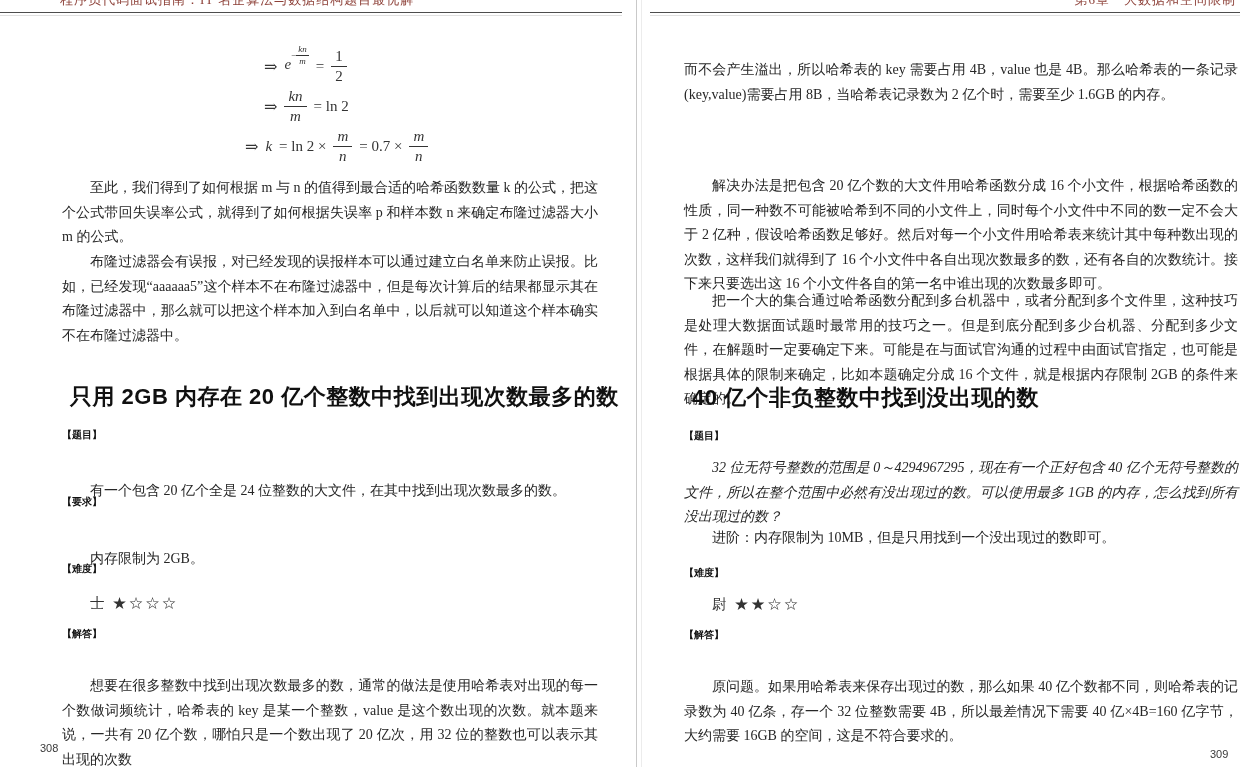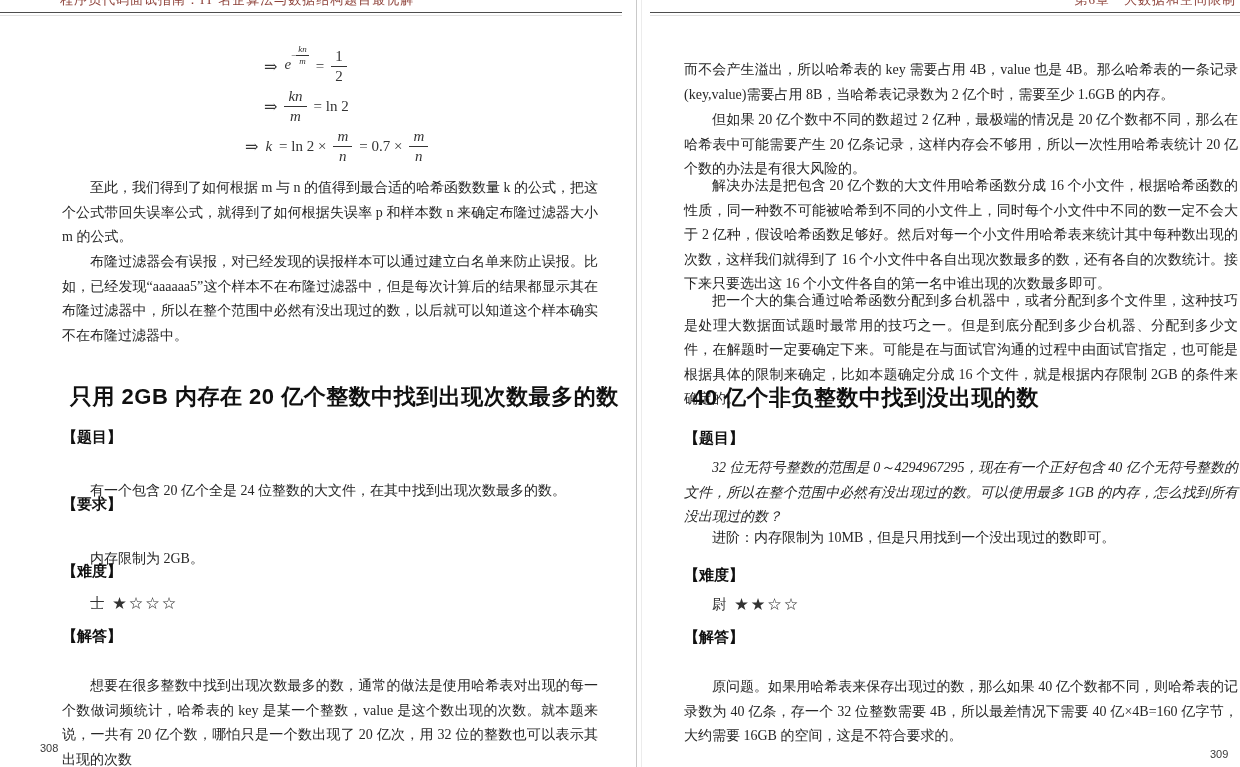--- a/index.html
+++ b/index.html
@@ -24,21 +24,21 @@
   #page-left{left:62px;width:536px;height:767px;}
   #page-right{left:684px;width:554px;height:767px;}
 
   .para{position:absolute;left:0;right:0;font-size:14px;line-height:24.5px;
     text-align:justify;color:#262626;margin-top:18px;}
   .indent{text-indent:2em;}
 
   .chapter-heading{position:absolute;left:8px;right:0;font-family:"Liberation Sans","DejaVu Sans",sans-serif;
     font-weight:700;font-size:22px;color:#101010;letter-spacing:0.5px;white-space:nowrap;}
   .sec-label{position:absolute;left:0;font-family:"Liberation Sans","DejaVu Sans",sans-serif;
-    font-weight:700;font-size:15px;color:#101010;}
+    font-weight:700;font-size:10px;color:#101010;}
   .difficulty{position:absolute;left:0;font-size:14.5px;color:#333;letter-spacing:2px;}
 
   
   .formula-row{position:absolute;display:flex;align-items:center;gap:7px;
     font-size:15px;color:#333;}
   .arrow{font-style:normal;font-size:16px;}
   .var{font-style:italic;}
   .frac{display:inline-block;text-align:center;line-height:1.1;}
   .frac .num{display:block;border-bottom:1px solid #333;padding:0 4px 1px;}
   .frac .den{display:block;padding-top:1px;}
@@ -108,41 +108,40 @@
         <span class="den var">n</span>
       </span>
       <span>= 0.7 ×</span>
       <span class="frac">
         <span class="num var">m</span>
         <span class="den var">n</span>
       </span>
     </div>
 
     <div class="para indent" style="top:158px;">至此，我们得到了如何根据 m 与 n 的值得到最合适的哈希函数数量 k 的公式，把这个公式带回失误率公式，就得到了如何根据失误率 p 和样本数 n 来确定布隆过滤器大小 m 的公式。</div>
-    <div class="para indent" style="top:232px;">布隆过滤器会有误报，对已经发现的误报样本可以通过建立白名单来防止误报。比如，已经发现“aaaaaa5”这个样本不在布隆过滤器中，但是每次计算后的结果都显示其在布隆过滤器中，所以在整个范围中必然有没出现过的数，以后就可以知道这个样本确实不在布隆过滤器中。</div>
+    <div class="para indent" style="top:232px;">布隆过滤器会有误报，对已经发现的误报样本可以通过建立白名单来防止误报。比如，已经发现“aaaaaa5”这个样本不在布隆过滤器中，但是每次计算后的结果都显示其在布隆过滤器中，那么就可以把这个样本加入到白名单中，以后就可以知道这个样本确实不在布隆过滤器中。</div>
 
     <div class="chapter-heading" style="top:382px;">只用 2GB 内存在 20 亿个整数中找到出现次数最多的数</div>
 
     <div class="sec-label" style="top:428px;">【题目】</div>
     <div class="para indent" style="top:461px;">有一个包含 20 亿个全是 24 位整数的大文件，在其中找到出现次数最多的数。</div>
 
     <div class="sec-label" style="top:495px;">【要求】</div>
     <div class="para indent" style="top:529px;">内存限制为 2GB。</div>
 
     <div class="sec-label" style="top:562px;">【难度】</div>
     <div class="difficulty" style="top:594px;left:28px;">士 ★☆☆☆</div>
 
     <div class="sec-label" style="top:627px;">【解答】</div>
     <div class="para indent" style="top:656px;">想要在很多整数中找到出现次数最多的数，通常的做法是使用哈希表对出现的每一个数做词频统计，哈希表的 key 是某一个整数，value 是这个数出现的次数。就本题来说，一共有 20 亿个数，哪怕只是一个数出现了 20 亿次，用 32 位的整数也可以表示其出现的次数</div>
   </div>
 
   <div class="page" id="page-right">
 
     <div class="para" style="top:40px;">而不会产生溢出，所以哈希表的 key 需要占用 4B，value 也是 4B。那么哈希表的一条记录(key,value)需要占用 8B，当哈希表记录数为 2 亿个时，需要至少 1.6GB 的内存。</div>
-    <div class="para indent" style="top:90px;">但如果 20 亿个数中不同的数超过 2 亿种，最极端的情况是 20 亿个数都不同，那么在哈希表中可能需要产生 20 亿条记录，这样内存会不够用，所以一次性用哈希表统计 20 亿个数的办法是有很大风险的。</div>
     <div class="para indent" style="top:156px;">解决办法是把包含 20 亿个数的大文件用哈希函数分成 16 个小文件，根据哈希函数的性质，同一种数不可能被哈希到不同的小文件上，同时每个小文件中不同的数一定不会大于 2 亿种，假设哈希函数足够好。然后对每一个小文件用哈希表来统计其中每种数出现的次数，这样我们就得到了 16 个小文件中各自出现次数最多的数，还有各自的次数统计。接下来只要选出这 16 个小文件各自的第一名中谁出现的次数最多即可。</div>
     <div class="para indent" style="top:271px;">把一个大的集合通过哈希函数分配到多台机器中，或者分配到多个文件里，这种技巧是处理大数据面试题时最常用的技巧之一。但是到底分配到多少台机器、分配到多少文件，在解题时一定要确定下来。可能是在与面试官沟通的过程中由面试官指定，也可能是根据具体的限制来确定，比如本题确定分成 16 个文件，就是根据内存限制 2GB 的条件来确定的。</div>
 
     <div class="chapter-heading" style="top:383px;">40 亿个非负整数中找到没出现的数</div>
 
     <div class="sec-label" style="top:429px;">【题目】</div>
     <div class="para indent" style="top:438px;font-style:italic;">32 位无符号整数的范围是 0～4294967295，现在有一个正好包含 40 亿个无符号整数的文件，所以在整个范围中必然有没出现过的数。可以使用最多 1GB 的内存，怎么找到所有没出现过的数？</div>
     <div class="para indent" style="top:508px;">进阶：内存限制为 10MB，但是只用找到一个没出现过的数即可。</div>
 
     <div class="sec-label" style="top:566px;">【难度】</div>

